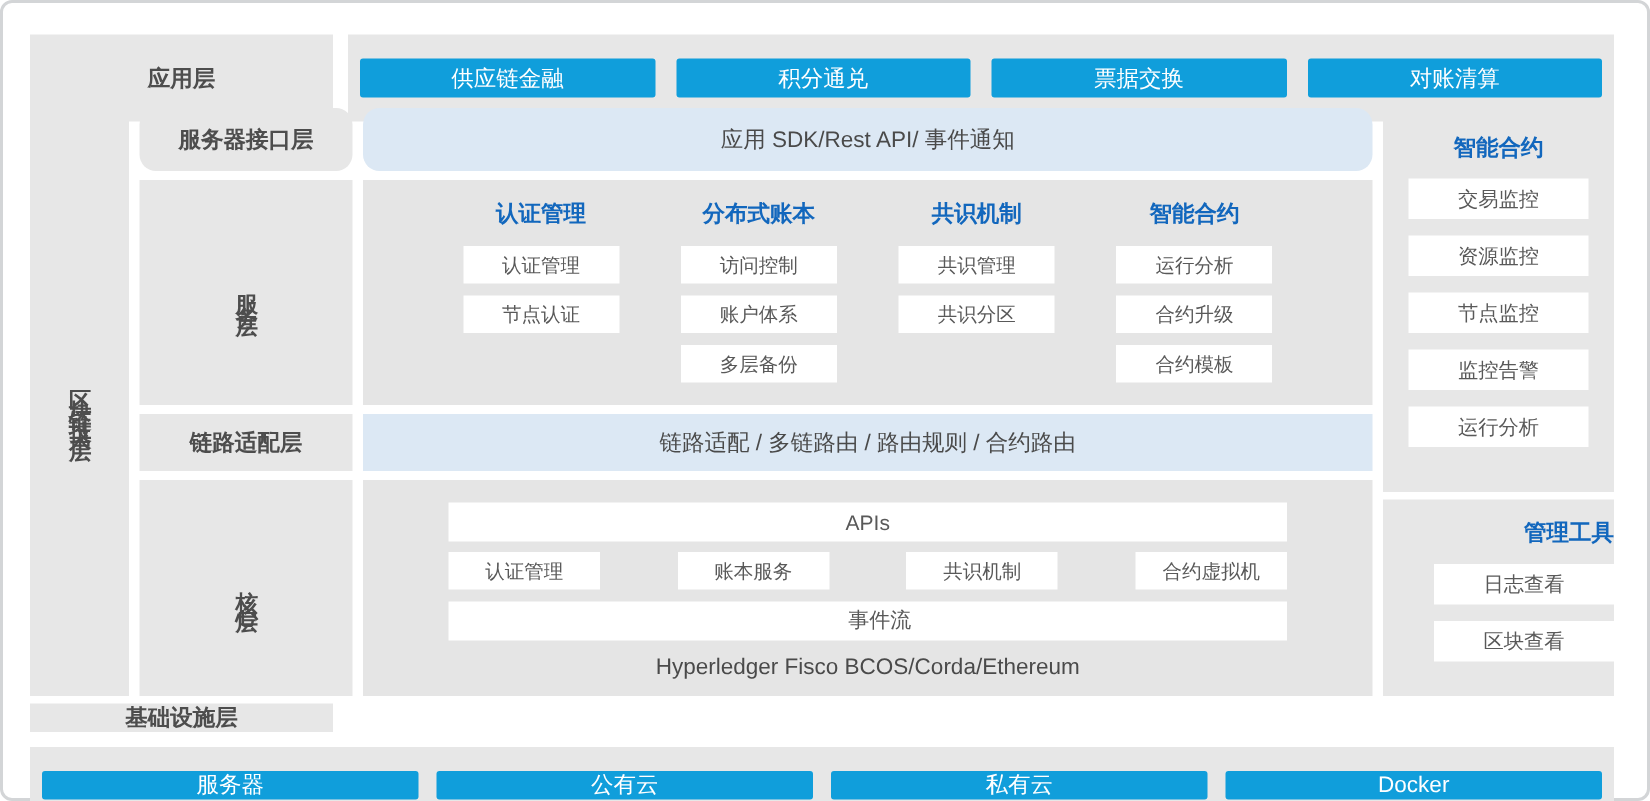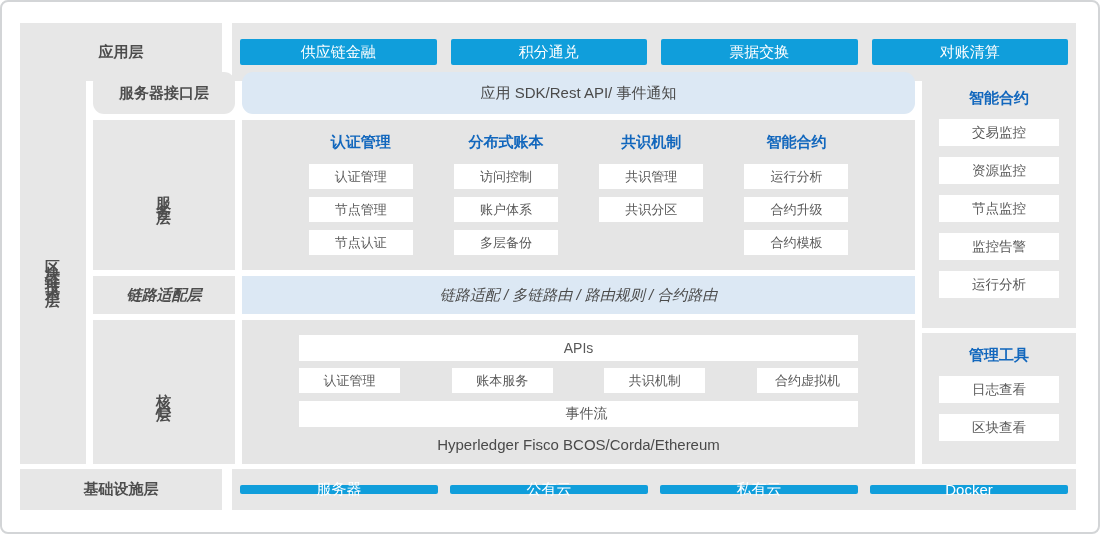--- a/index.html
+++ b/index.html
@@ -51,46 +51,46 @@
   .row-a .gray-label { width: 202px; flex: none; }
 
   
   .row-b { position: absolute; left: 18px; top: 70px; right: 22px; height: 392px; display: flex; gap: 7px; }
   .col-tech { width: 66px; flex: none; }
   .col-labels { width: 142px; flex: none; display: flex; flex-direction: column; gap: 6px; }
   .col-main { flex: 1; display: flex; flex-direction: column; gap: 6px; }
   .col-side { width: 154px; flex: none; display: flex; flex-direction: column; gap: 5px; }
   .h-r1 { height: 42px; flex: none; border-radius: 11px; }
   .h-r2 { height: 150px; flex: none; }
-  .h-r3 { height: 38px; flex: none; font-style: italic; }
+  .h-r3 { height: 38px; flex: none; }
   .h-r4 { flex: 1; }
 
   
   .svc-panel { display: flex; padding: 13px 46px 0; }
   .svc-col { flex: 1; display: flex; flex-direction: column; align-items: center; }
   .svc-col .col-title { height: 20px; margin-bottom: 11px; }
   .svc-col .white-box { width: 104px; height: 25px; margin-bottom: 8px; flex: none; }
 
   
   .core-panel { display: flex; flex-direction: column; padding: 15px 57px 0; }
   .core-bar { height: 26px; font-size: 14px; flex: none; }
   .core-items { display: flex; justify-content: space-between; margin-top: 7px; }
   .core-items .white-box { width: 101px; height: 25px; }
   .core-event { margin-top: 8px; padding-left: 16px; }
   .core-caption { text-align: center; color: #4a4a4a; font-size: 15px; margin-top: 9px; }
 
   
   .side-panel { background: #e7e7e7; display: flex; flex-direction: column; align-items: center; }
   .side-panel .col-title { margin-bottom: 11px; }
   .panel-monitor { height: 256px; flex: none; padding-top: 17px; }
-  .panel-tools { flex: 1; padding-top: 13px; }
+  .panel-tools { flex: 1; padding-top: 13px; align-items: flex-end; }
   .side-panel .white-box { width: 120px; height: 27px; margin-bottom: 11px; flex: none; font-size: 13.5px; }
 
   
-  .row-c { position: absolute; left: 18px; bottom: 22px; right: 22px; height: 41px; display: flex; gap: 10px; }
+  .row-c { position: absolute; left: 18px; bottom: 22px; right: 22px; height: 41px; display: flex; gap: 10px; flex-direction: column; }
   .row-c .gray-label { width: 202px; flex: none; }
   .row-c .strip-gray { gap: 12px; }
 </style>
 </head>
 <body>
 
 <div class="card">
 
   <div class="row-a">
     <div class="gray-label">应用层</div>
@@ -120,21 +120,20 @@
     </div>
 
     <div class="col-main">
 
       <div class="strip-blue h-r1">应用 SDK/Rest API/ 事件通知</div>
 
       <div class="blue-panel svc-panel h-r2">
         <div class="svc-col">
           <div class="col-title">认证管理</div>
           <div class="white-box">认证管理</div>
-          <div class="white-box">节点管理</div>
           <div class="white-box">节点认证</div>
         </div>
         <div class="svc-col">
           <div class="col-title">分布式账本</div>
           <div class="white-box">访问控制</div>
           <div class="white-box">账户体系</div>
           <div class="white-box">多层备份</div>
         </div>
         <div class="svc-col">
           <div class="col-title">共识机制</div>

